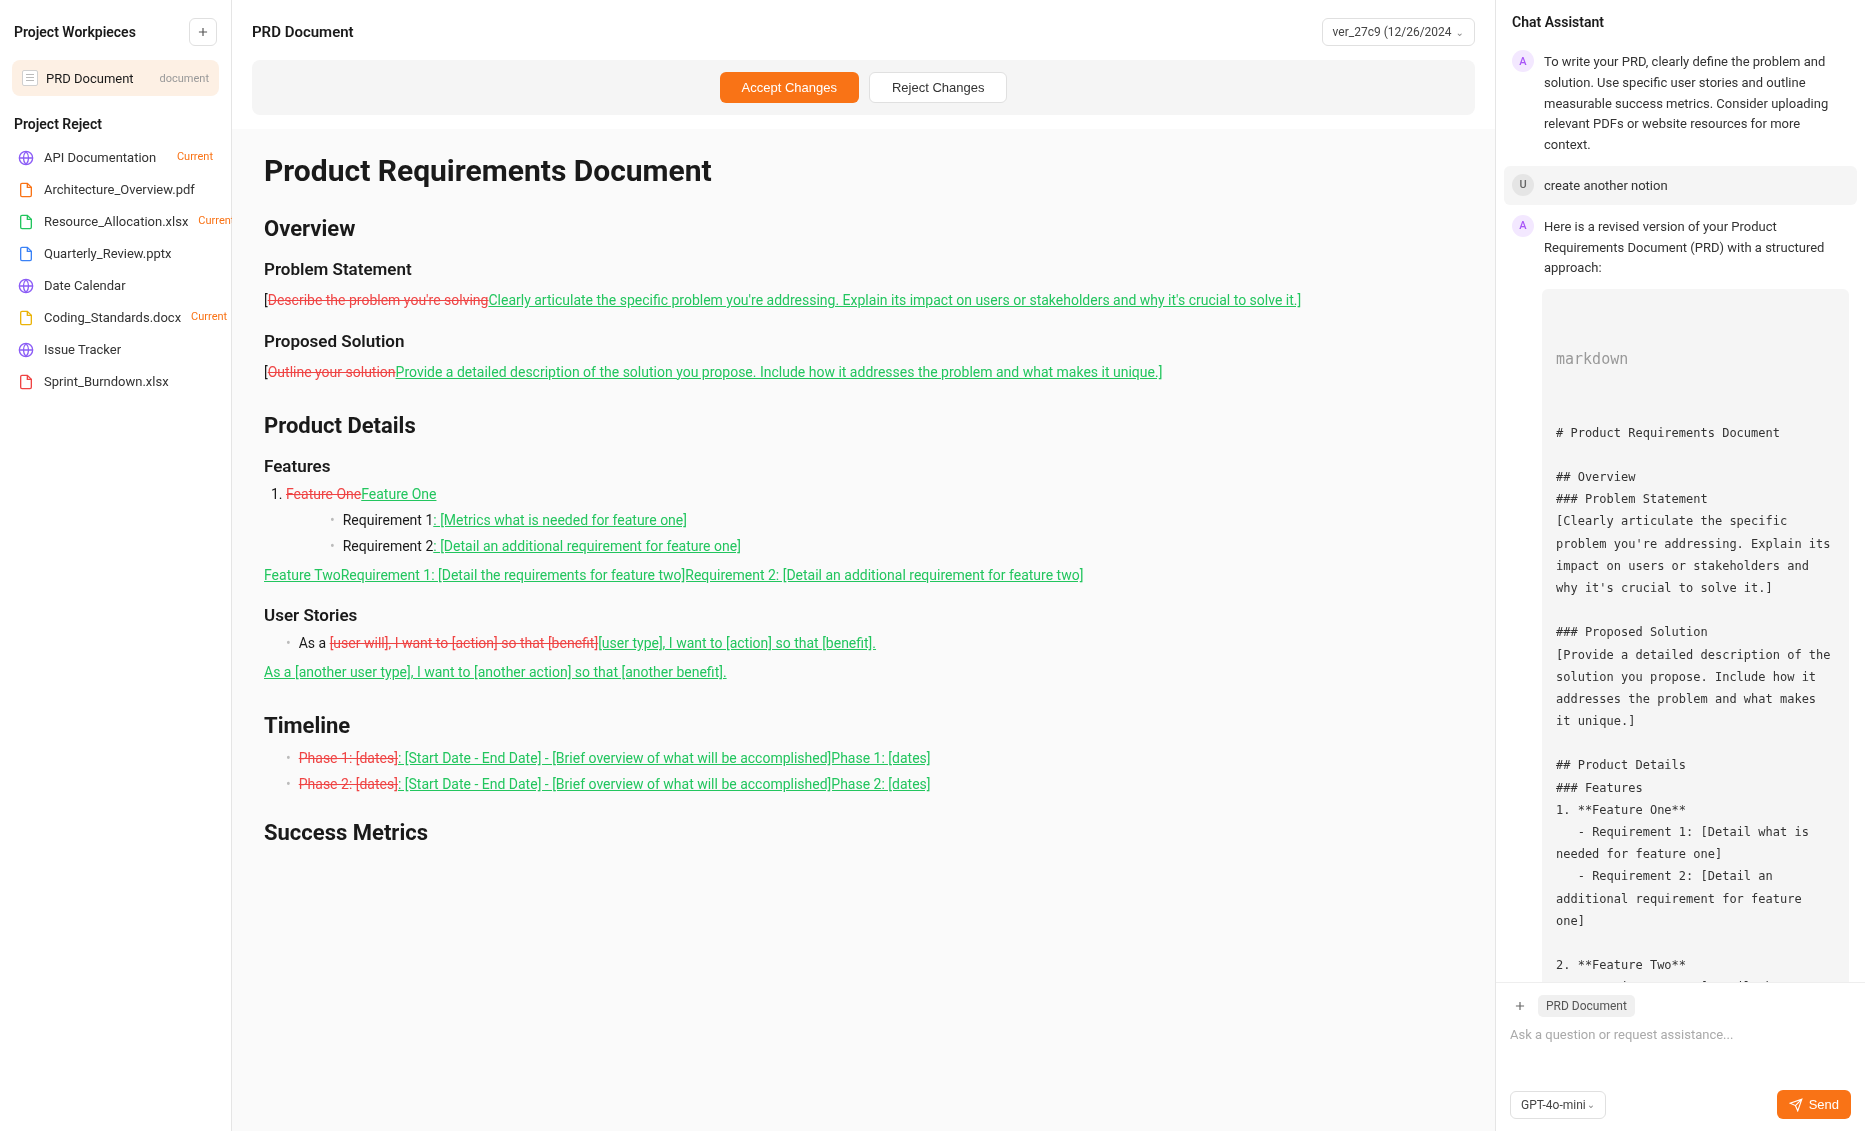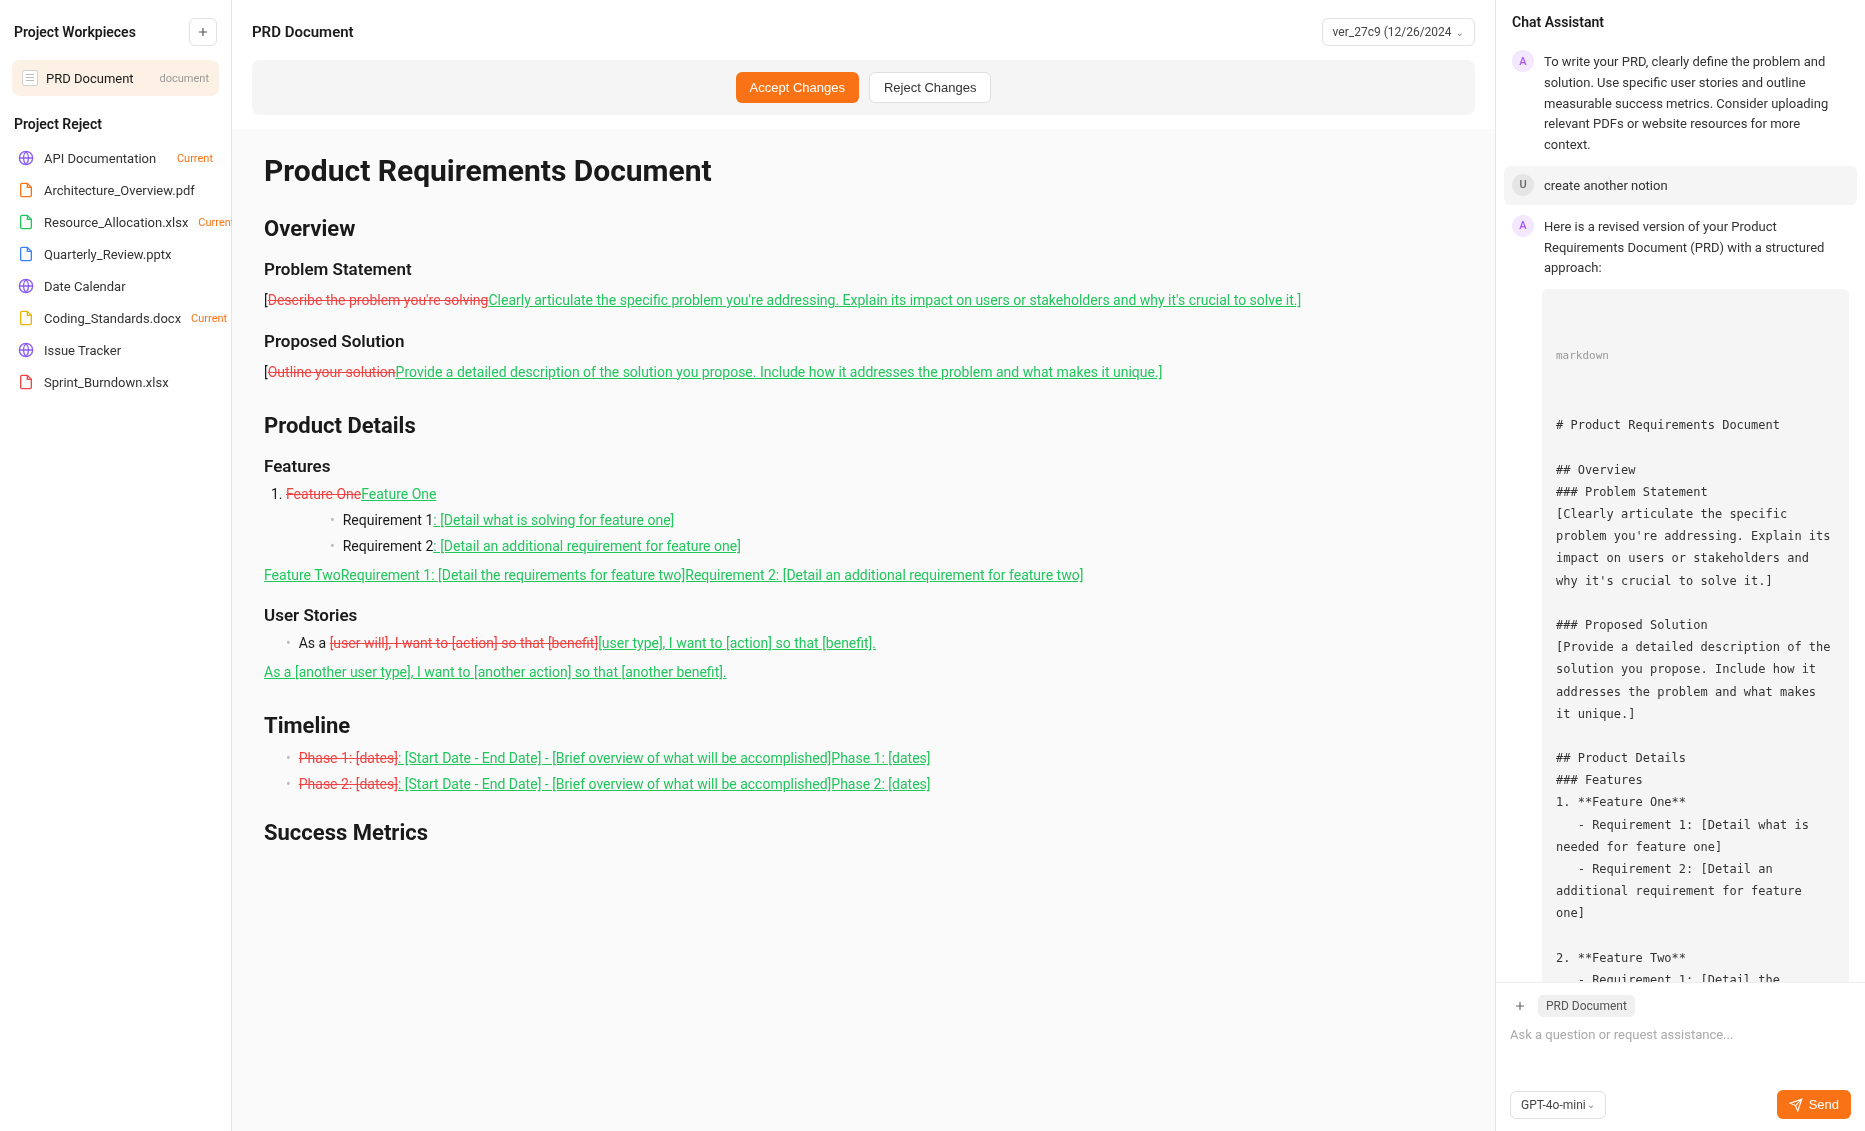--- a/index.html
+++ b/index.html
@@ -14,33 +14,33 @@
 .workpiece-list { padding: 0 12px; }
 .workpiece-item { display: flex; align-items: center; gap: 8px; padding: 10px 10px; border-radius: 8px; cursor: pointer; }
 .workpiece-item.active { background: #fdf0e4; }
 .workpiece-icon { width: 16px; height: 16px; background: #fff; border: 1px solid #d0d0d0; border-radius: 2px; position: relative; }
 .workpiece-icon::after { content: ''; position: absolute; left: 3px; right: 3px; top: 3px; height: 1px; background: #bbb; box-shadow: 0 3px 0 #bbb, 0 6px 0 #bbb; }
 .workpiece-name { flex: 1; font-size: 13px; }
 .workpiece-tag { font-size: 11px; color: #999; }
 
 .context-header { padding: 20px 14px 10px; font-size: 14px; font-weight: 600; }
 .context-list { padding: 0 6px; }
-.context-item { display: flex; align-items: center; gap: 10px; padding: 8px 12px; cursor: pointer; }
+.context-item { display: flex; align-items: flex-start; gap: 10px; padding: 8px 12px; cursor: pointer; }
 .ctx-icon { width: 16px; height: 16px; display: flex; align-items: center; justify-content: center; }
 .ctx-name { flex: 1; font-size: 13px; color: #333; }
 .ctx-badge { font-size: 11px; color: #f97316; }
 
 
 .main { flex: 1; display: flex; flex-direction: column; overflow: hidden; }
 .main-header { display: flex; align-items: center; justify-content: space-between; padding: 18px 20px 14px; }
 .doc-title { font-size: 15px; font-weight: 600; }
 .version-select { border: 1px solid #e0e0e0; border-radius: 6px; padding: 6px 10px; background: #fff; font-size: 12px; cursor: pointer; display: flex; align-items: center; gap: 4px; color: #444; }
 
 .diff-banner { margin: 0 20px 14px; background: #f5f5f5; border-radius: 8px; padding: 12px; display: flex; justify-content: center; gap: 10px; }
-.btn { padding: 7px 14px; border-radius: 6px; font-size: 13px; cursor: pointer; border: none; }
+.btn { padding: 7px 22px; border-radius: 6px; font-size: 13px; cursor: pointer; border: none; }
 .btn-accept { background: #f97316; color: #fff; }
 .btn-reject { background: #fff; color: #333; border: 1px solid #e0e0e0; }
 
 .doc-body { flex: 1; overflow-y: auto; padding: 0 20px 40px; background: #fafafa; }
 .doc-card { background: #fafafa; border-radius: 8px; padding: 10px 12px; }
 .doc-h1 { font-size: 30px; font-weight: 700; margin: 14px 0 28px; }
 .doc-h2 { font-size: 22px; font-weight: 700; margin: 28px 0 12px; }
 .doc-h3 { font-size: 17px; font-weight: 600; margin: 18px 0 10px; }
 .doc-p { font-size: 14px; line-height: 1.7; margin: 6px 0; }
 .del { color: #ef4444; text-decoration: line-through; text-decoration-color: #ef4444; }
@@ -54,21 +54,21 @@
 .sidebar-right { width: 370px; border-left: 1px solid #e5e5e5; display: flex; flex-direction: column; }
 .chat-header { padding: 14px 16px 10px; font-size: 14px; font-weight: 600; }
 .chat-body { flex: 1; overflow-y: auto; padding: 0 16px; }
 .msg { display: flex; gap: 10px; margin: 10px 0; }
 .avatar { width: 22px; height: 22px; border-radius: 50%; display: flex; align-items: center; justify-content: center; font-size: 11px; font-weight: 500; flex-shrink: 0; }
 .avatar-a { background: #f3e8ff; color: #a855f7; }
 .avatar-u { background: #e5e5e5; color: #666; }
 .msg-text { font-size: 13px; line-height: 1.6; color: #333; padding-top: 2px; }
 .msg.user { background: #f5f5f5; border-radius: 6px; padding: 8px; margin-left: -8px; margin-right: -8px; }
 .code-block { background: #f5f5f5; border-radius: 6px; padding: 12px 14px; margin: 10px 0 0 30px; font-family: ui-monospace, 'SF Mono', Menlo, monospace; font-size: 12px; line-height: 1.85; white-space: pre-wrap; color: #333; }
-.code-lang { color: #999; font-size: 11px; margin-bottom: 4px; }
+.code-lang { color: #999; font-size: 15px; margin-bottom: 4px; }
 
 .chat-input-area { border-top: 1px solid #eee; padding: 12px 14px; }
 .chip-row { display: flex; align-items: center; gap: 8px; margin-bottom: 10px; }
 .chip-add { width: 20px; height: 20px; display: flex; align-items: center; justify-content: center; cursor: pointer; color: #666; }
 .chip { background: #f0f0f0; border-radius: 5px; padding: 4px 8px; font-size: 12px; color: #555; }
 .chat-textarea { width: 100%; border: none; resize: none; font-family: inherit; font-size: 13px; color: #ef4444; outline: none; min-height: 60px; }
 .chat-textarea::placeholder { color: #aaa; }
 .chat-bottom { display: flex; justify-content: space-between; align-items: center; }
 .model-select { border: 1px solid #e0e0e0; border-radius: 6px; padding: 6px 10px; background: #fff; font-size: 12px; cursor: pointer; display: flex; align-items: center; gap: 1px; color: #444; }
 .btn-send { background: #f97316; color: #fff; border: none; border-radius: 6px; padding: 7px 12px; font-size: 13px; cursor: pointer; display: flex; align-items: center; gap: 6px; }
@@ -201,21 +201,21 @@
         <h3 class="doc-h3">Proposed Solution</h3>
         <p class="doc-p">[<span class="del">Outline your solution</span><span class="add">Provide a detailed description of the solution you propose. Include how it addresses the problem and what makes it unique.]</span></p>
 
         <h2 class="doc-h2">Product Details</h2>
         <h3 class="doc-h3">Features</h3>
 
         <ol class="doc-ol">
           <li>
             <span class="del">Feature One</span><span class="add">Feature One</span>
             <ul class="doc-ul">
-              <li><span>Requirement 1</span><span class="add">: [Detail what is solving for feature one]</span></li>
+              <li><span>Requirement 1</span><span class="add">: [Metrics what is needed for feature one]</span></li>
               <li><span>Requirement 2</span><span class="add">: [Detail an additional requirement for feature one]</span></li>
             </ul>
           </li>
         </ol>
         <p class="doc-p"><span class="add">Feature TwoRequirement 1: [Detail the requirements for feature two]Requirement 2: [Detail an additional requirement for feature two]</span></p>
 
         <h3 class="doc-h3">User Stories</h3>
         <ul class="doc-ul" style="margin-left:22px;">
           <li><span>As a </span><span class="del">[user will], I want to [action] so that [benefit]</span><span class="add">[user type], I want to [action] so that [benefit].</span></li>
         </ul>

